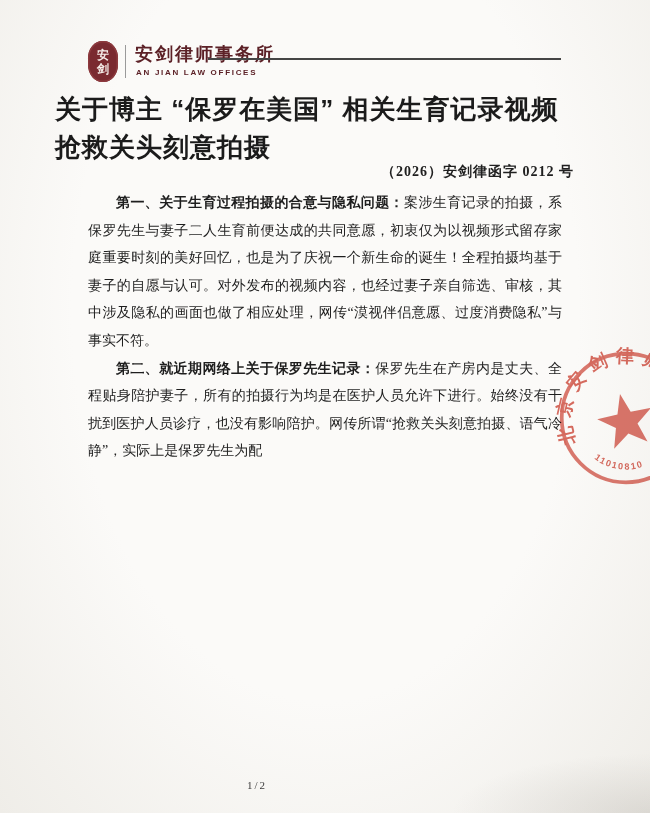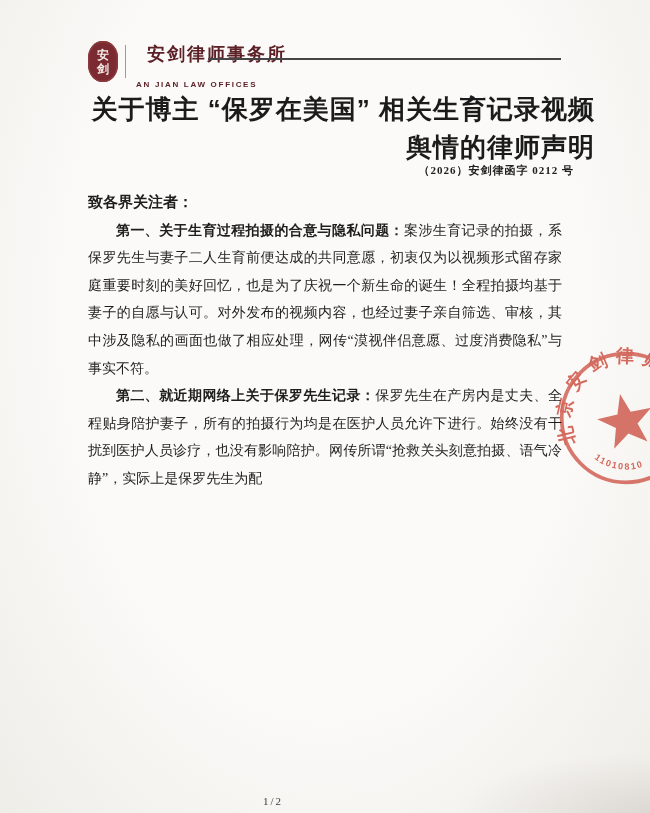--- a/index.html
+++ b/index.html
@@ -14,58 +14,58 @@
     position:absolute;left:88px;top:41px;width:30px;height:41px;
     background:#7a2a30;border-radius:48% 48% 48% 48% / 42% 42% 42% 42%;
     color:#f6eeea;display:flex;flex-direction:column;align-items:center;justify-content:center;
     font-family:"Liberation Sans",sans-serif;font-weight:bold;font-size:12px;line-height:14px;
     box-shadow:inset 0 0 0 1.5px #8d3a3e;
   }
   .logo-divider{position:absolute;left:125px;top:45px;width:1px;height:33px;background:#9a9a9a;}
   .firm-cn{
     position:absolute;left:135px;top:42px;
     font-family:"Liberation Sans",sans-serif;font-weight:bold;font-size:18px;
-    letter-spacing:2px;color:#5c2127;margin-left:12px;
+    letter-spacing:2px;color:#5c2127;
   }
   .firm-en{
-    position:absolute;left:136px;top:80px;
+    position:absolute;left:136px;top:68px;
     font-family:"Liberation Sans",sans-serif;font-weight:bold;font-size:8px;
     letter-spacing:1.7px;color:#5c2127;
   }
   .head-rule{position:absolute;left:208px;top:58px;width:353px;height:2px;background:#454545;}
   
   .doc-title{
     position:absolute;left:55px;top:90px;width:540px;margin:0;
-    text-align:right;font-family:"Liberation Sans",sans-serif;
+    text-align:left;font-family:"Liberation Sans",sans-serif;
     font-weight:bold;font-size:26px;line-height:38px;color:#1b1b1b;letter-spacing:1px;
   }
   .doc-no{
     position:absolute;right:76px;top:163px;margin:0;
-    font-weight:bold;font-size:11px;color:#202020;letter-spacing:1px;
+    font-weight:bold;font-size:14px;color:#202020;letter-spacing:1px;
   }
   
   .body-text{
     position:absolute;left:88px;top:189px;width:474px;
     font-size:14px;line-height:27.6px;color:#1e1e1e;text-align:justify;
   }
   .body-text p{margin:0;text-indent:2em;}
   .salutation{font-weight:bold;text-indent:0 !important;font-size:15px;}
   .u-para{
     font-weight:bold;text-decoration:underline;
     text-underline-offset:5px;text-decoration-thickness:1px;
   }
   .lead{font-weight:bold;}
   
   .law-seal{
     position:absolute;left:551px;top:343px;width:150px;height:150px;
     opacity:.88;pointer-events:none;mix-blend-mode:multiply;
   }
   
   .pageno{
-    position:absolute;left:0;top:779px;width:514px;margin:16px;
+    position:absolute;left:0;top:779px;width:514px;margin:0;
     text-align:center;font-size:11px;color:#3d3d3d;letter-spacing:2px;
   }
   .corner-shade{
     position:absolute;right:0;bottom:0;width:200px;height:60px;
     background:radial-gradient(ellipse at 100% 100%, rgba(160,155,148,.25), rgba(160,155,148,0) 70%);
   }
 </style>
 </head>
 <body>
 
@@ -73,26 +73,25 @@
   <span>安</span>
   <span>剑</span>
 </div>
 <div class="logo-divider"></div>
 <div class="firm-cn">安剑律师事务所</div>
 <div class="firm-en">AN JIAN LAW OFFICES</div>
 <div class="head-rule"></div>
 
 <h1 class="doc-title">
   <span>关于博主 “保罗在美国” 相关生育记录视频</span><br>
-  <span>舆情的律师声明</span>
+  <span>抢救关头刻意拍摄</span>
 </h1>
 <p class="doc-no">（2026）安剑律函字 0212 号</p>
 
 <div class="body-text">
-  <p class="salutation">致各界关注者：</p>
   <p><span class="lead">第一、关于生育过程拍摄的合意与隐私问题：</span><span>案涉生育记录的拍摄，系保罗先生与妻子二人生育前便达成的共同意愿，初衷仅为以视频形式留存家庭重要时刻的美好回忆，也是为了庆祝一个新生命的诞生！全程拍摄均基于妻子的自愿与认可。对外发布的视频内容，也经过妻子亲自筛选、审核，其中涉及隐私的画面也做了相应处理，网传“漠视伴侣意愿、过度消费隐私”与事实不符。</span></p>
   <p><span class="lead">第二、就近期网络上关于保罗先生记录：</span><span>保罗先生在产房内是丈夫、全程贴身陪护妻子，所有的拍摄行为均是在医护人员允许下进行。始终没有干扰到医护人员诊疗，也没有影响陪护。网传所谓“抢救关头刻意拍摄、语气冷静”，实际上是保罗先生为配</span></p>
 </div>
 
 <svg class="law-seal" viewBox="0 0 140 140" xmlns="http://www.w3.org/2000/svg">
   <defs>
     <path id="ringPath" d="M 24.5 95 A 52 52 0 1 1 115.5 95" fill="none"></path>
     <path id="numPath" d="M 38 106 A 48 48 0 0 0 103 105" fill="none"></path>
   </defs>
   <circle cx="70" cy="70" r="60" fill="none" stroke="#d4574a" stroke-width="3.5" opacity="0.9"></circle>

